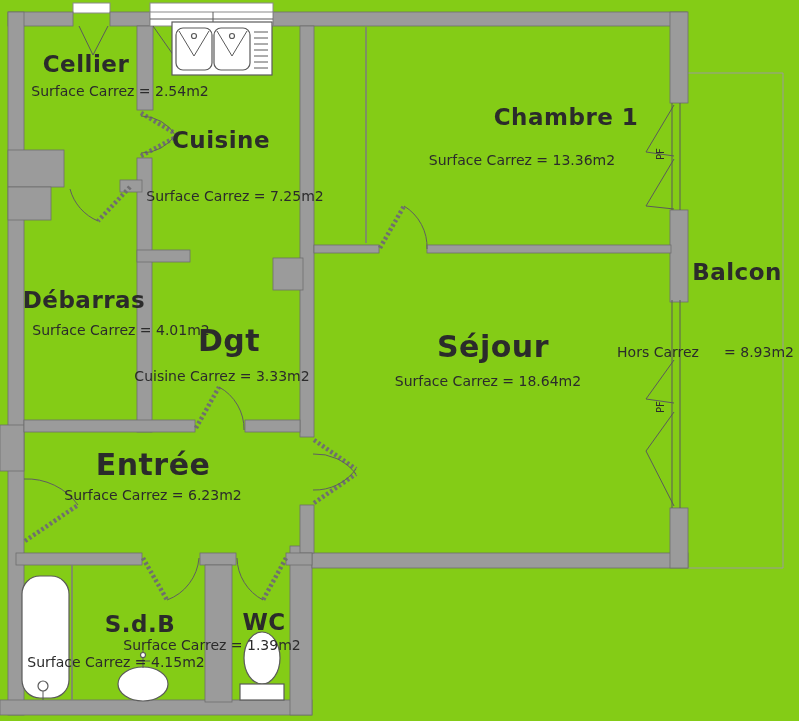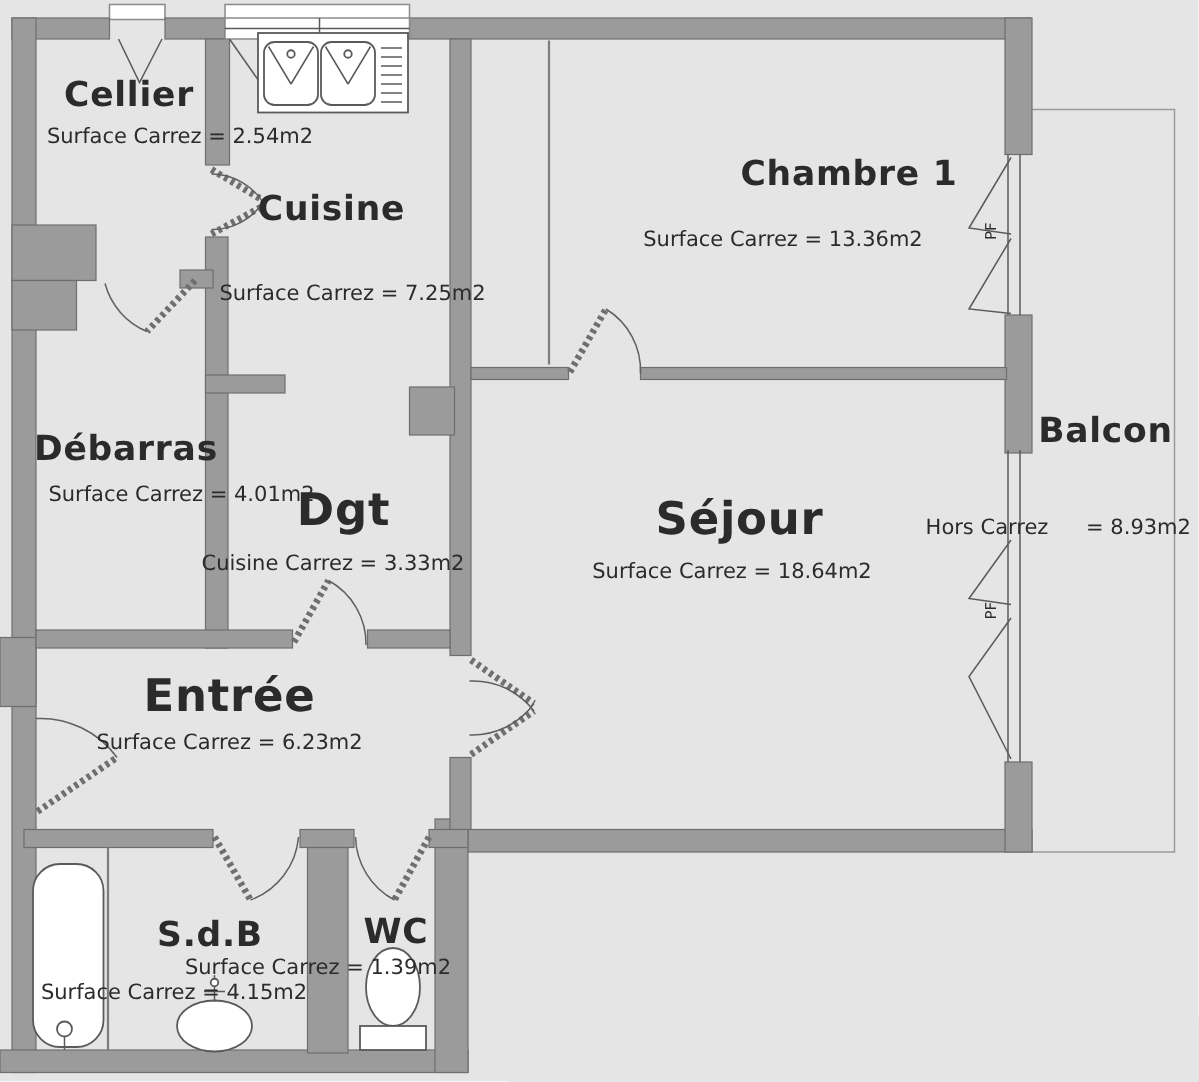--- a/index.html
+++ b/index.html
@@ -1,19 +1,19 @@
 <!DOCTYPE html>
 <html><head>
 <meta charset="utf-8">
 <style>
   html,body{margin:0;padding:0;background:#ffffff;}
   .floorplan{
     position:relative;
     width:799px;height:721px;
-    background:#e5e5e5;
+    background:#84cc16;
     font-family:"DejaVu Sans", sans-serif;
     overflow:hidden;
   }
   .floorplan svg{position:absolute;left:0;top:0;}
   .lbl{
     position:absolute;
     transform:translate(-50%,-50%);
     white-space:nowrap;
     color:#2b2b2b;
     z-index:5;
@@ -190,21 +190,21 @@
 
   <div class="lbl room-name" style="left:84px;top:300px;">Débarras</div>
   <div class="lbl room-area" style="left:121px;top:330px;">Surface Carrez = 4.01m2</div>
 
   <div class="lbl room-name big" style="left:229px;top:341px;">Dgt</div>
   <div class="lbl room-area" style="left:222px;top:376px;">Cuisine Carrez = 3.33m2</div>
 
   <div class="lbl room-name big" style="left:493px;top:347px;">Séjour</div>
   <div class="lbl room-area" style="left:488px;top:381px;">Surface Carrez = 18.64m2</div>
 
-  <div class="lbl room-name" style="left:737px;top:288px;text-align:right;">Balcon</div>
+  <div class="lbl room-name" style="left:737px;top:272px;text-align:right;">Balcon</div>
   <div class="lbl room-area" style="left:658px;top:352px;">Hors Carrez</div>
   <div class="lbl room-area" style="left:759px;top:352px;">= 8.93m2</div>
 
   <div class="lbl room-name big" style="left:153px;top:465px;">Entrée</div>
   <div class="lbl room-area" style="left:153px;top:495px;">Surface Carrez = 6.23m2</div>
 
   <div class="lbl room-name" style="left:140px;top:624px;">S.d.B</div>
   <div class="lbl room-area" style="left:116px;top:662px;">Surface Carrez = 4.15m2</div>
 
   <div class="lbl room-name" style="left:264px;top:622px;">WC</div>

